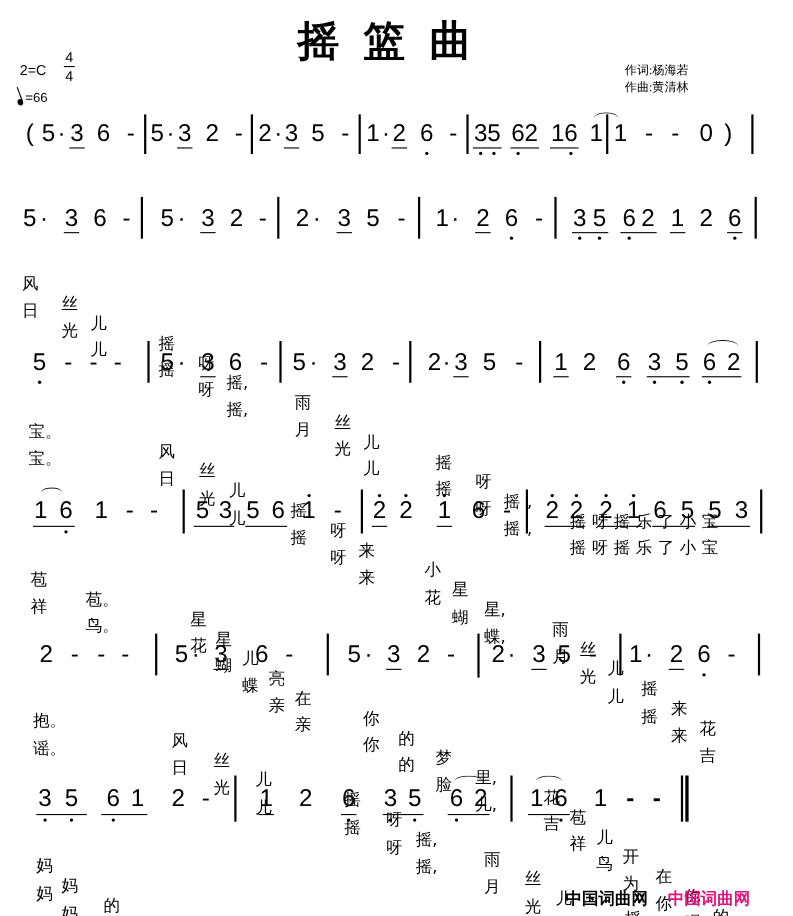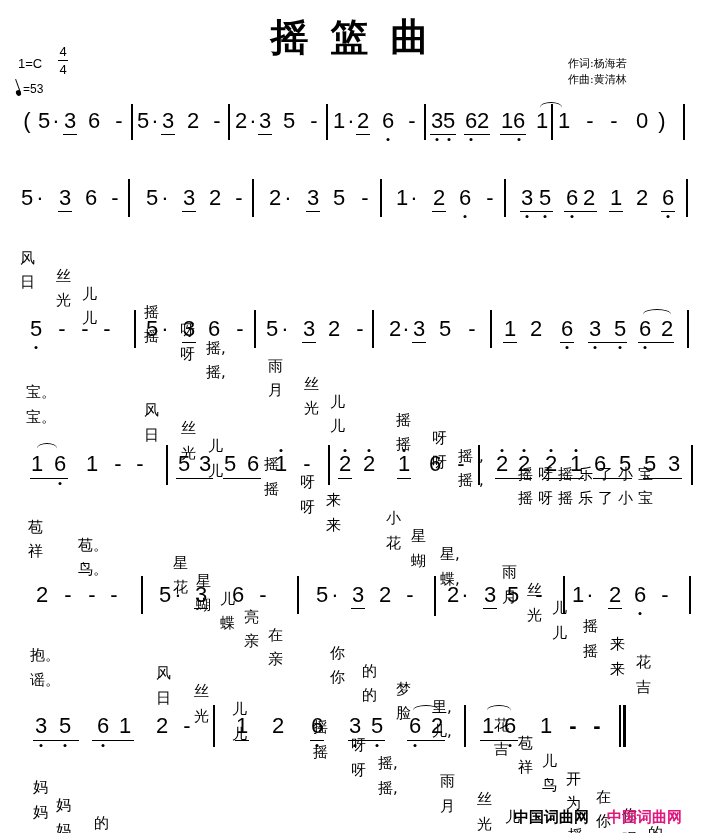--- a/index.html
+++ b/index.html
@@ -7,46 +7,46 @@
          font-family:"DejaVu Sans", "Liberation Sans", sans-serif; color:#000; }
   .abs { position:absolute; }
   .title { left:0; width:721px; top:12px; text-align:center; font-family:"DejaVu Serif", serif;
            font-size:38px; letter-spacing:22px; font-weight:bold; }
   .key { left:18px; top:56px; font-size:13px; font-family:"Liberation Sans", sans-serif; }
   .ts { left:58px; top:44px; width:10px; font-size:13px; text-align:center; line-height:15px; font-family:"Liberation Sans", sans-serif; }
   .ts .bar { border-top:1px solid #000; height:0; margin:1px 0; }
   .tempo { left:16px; top:82px; font-size:12px; font-family:"Liberation Sans", sans-serif; display:flex; align-items:flex-end; }
   .note-glyph { display:inline-block; width:5px; height:6px; background:#000; border-radius:50%; position:relative; margin-right:2px; transform:rotate(-20deg); }
   .note-glyph::after { content:""; position:absolute; right:0; bottom:3px; width:1px; height:14px; background:#000; }
-  .credits { left:568px; top:56px; font-size:11px; line-height:16px; }
+  .credits { left:568px; top:56px; font-size:11px; line-height:16px;font-family:Liberation Serif, serif; }
   .line { position:absolute; left:0; width:721px; }
   .n { position:absolute; font-family:"Liberation Sans", sans-serif; font-size:22px; line-height:26px; transform:translateX(-50%); }
   .ul { position:absolute; height:0; border-top:1.5px solid #000; }
   .dotb { position:absolute; width:3px; height:3px; background:#000; border-radius:50%; transform:translateX(-50%); }
   .dott { position:absolute; width:3px; height:3px; background:#000; border-radius:50%; transform:translateX(-50%); }
   .bl { position:absolute; width:1.5px; background:#000; }
   .slur { position:absolute; height:10px; border-top:1.5px solid #000; border-radius:50% 50% 0 0; }
   .ly { position:absolute; font-size:15px; line-height:18px; white-space:pre; }
   .footer { left:514px; top:808px; font-size:15px; font-weight:bold; }
   .footer .site { color:#e0177f; margin-left:18px; }
 </style>
 </head>
 <body>
 
 <div class="abs title">摇篮曲</div>
 
-<div class="abs key">1=C</div>
+<div class="abs key">2=C</div>
 <div class="abs ts">
   <div>4</div>
   <div class="bar"></div>
   <div>4</div>
 </div>
 <div class="abs tempo">
   <span class="note-glyph"></span>
-  <span>=53</span>
+  <span>=66</span>
 </div>
 
 <div class="abs credits">
   <div>作词:杨海若</div>
   <div>作曲:黄清林</div>
 </div>
 
 <div class="line" style="top:108px;">
   <span class="n" style="left:27px;top:0;">(</span>
   <span class="n" style="left:44px;">5</span>

